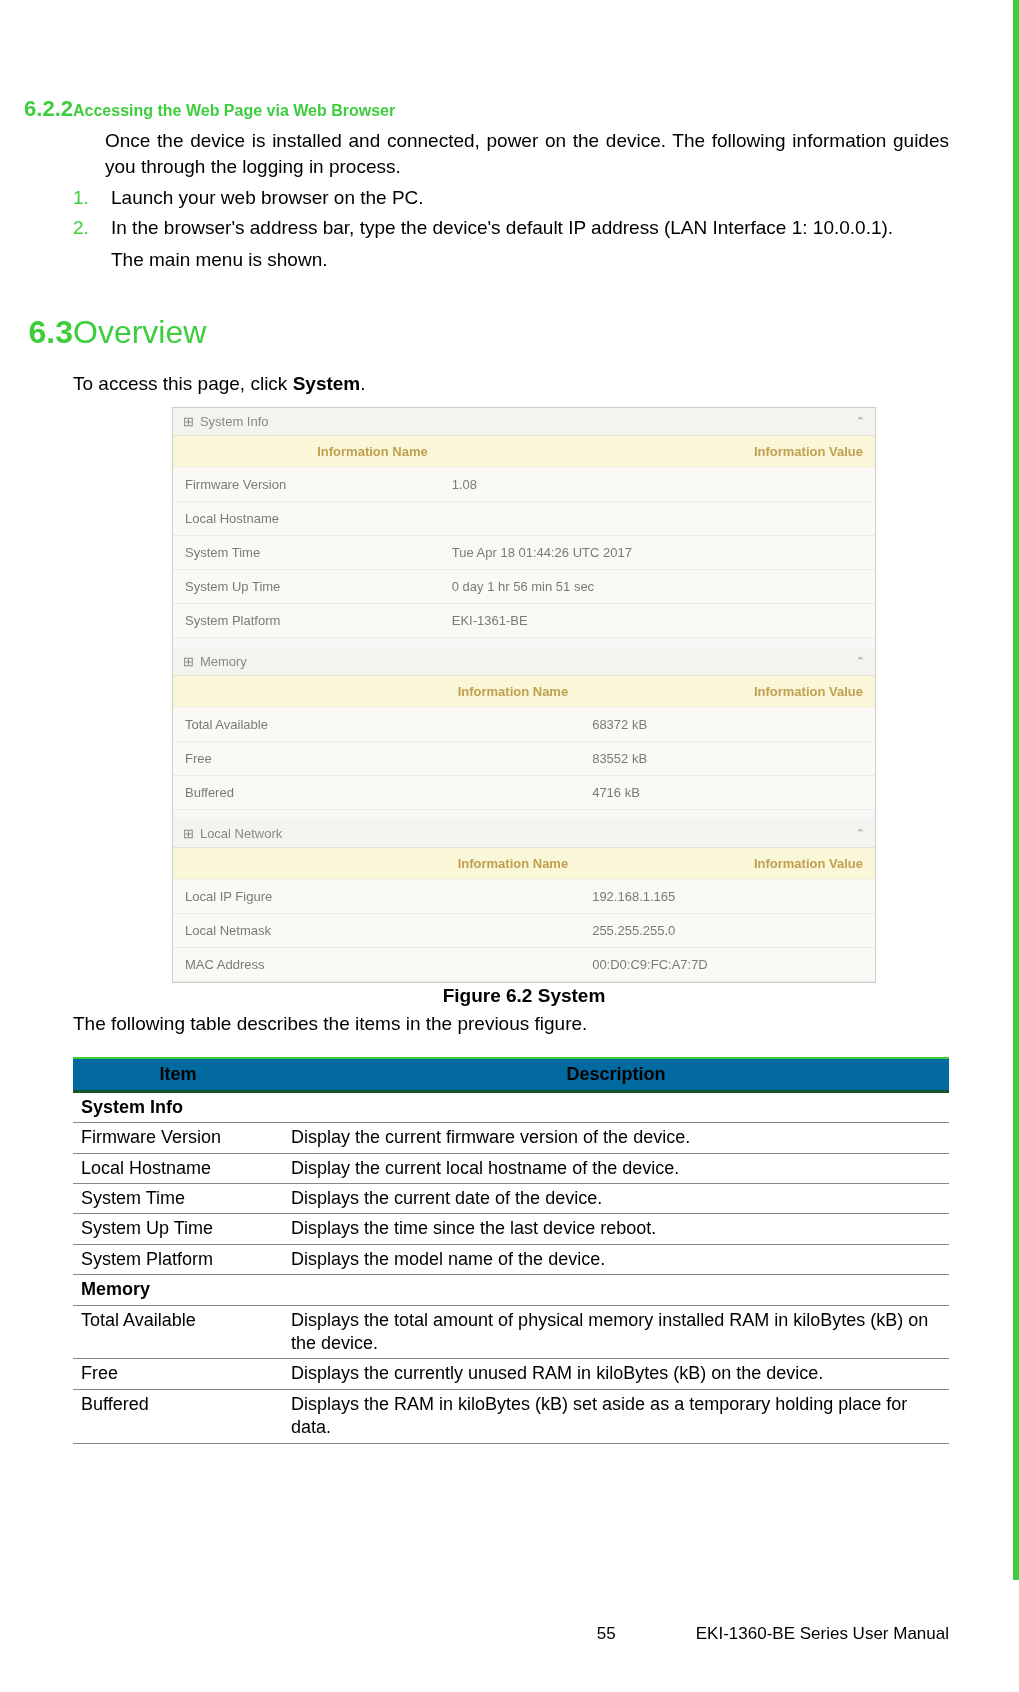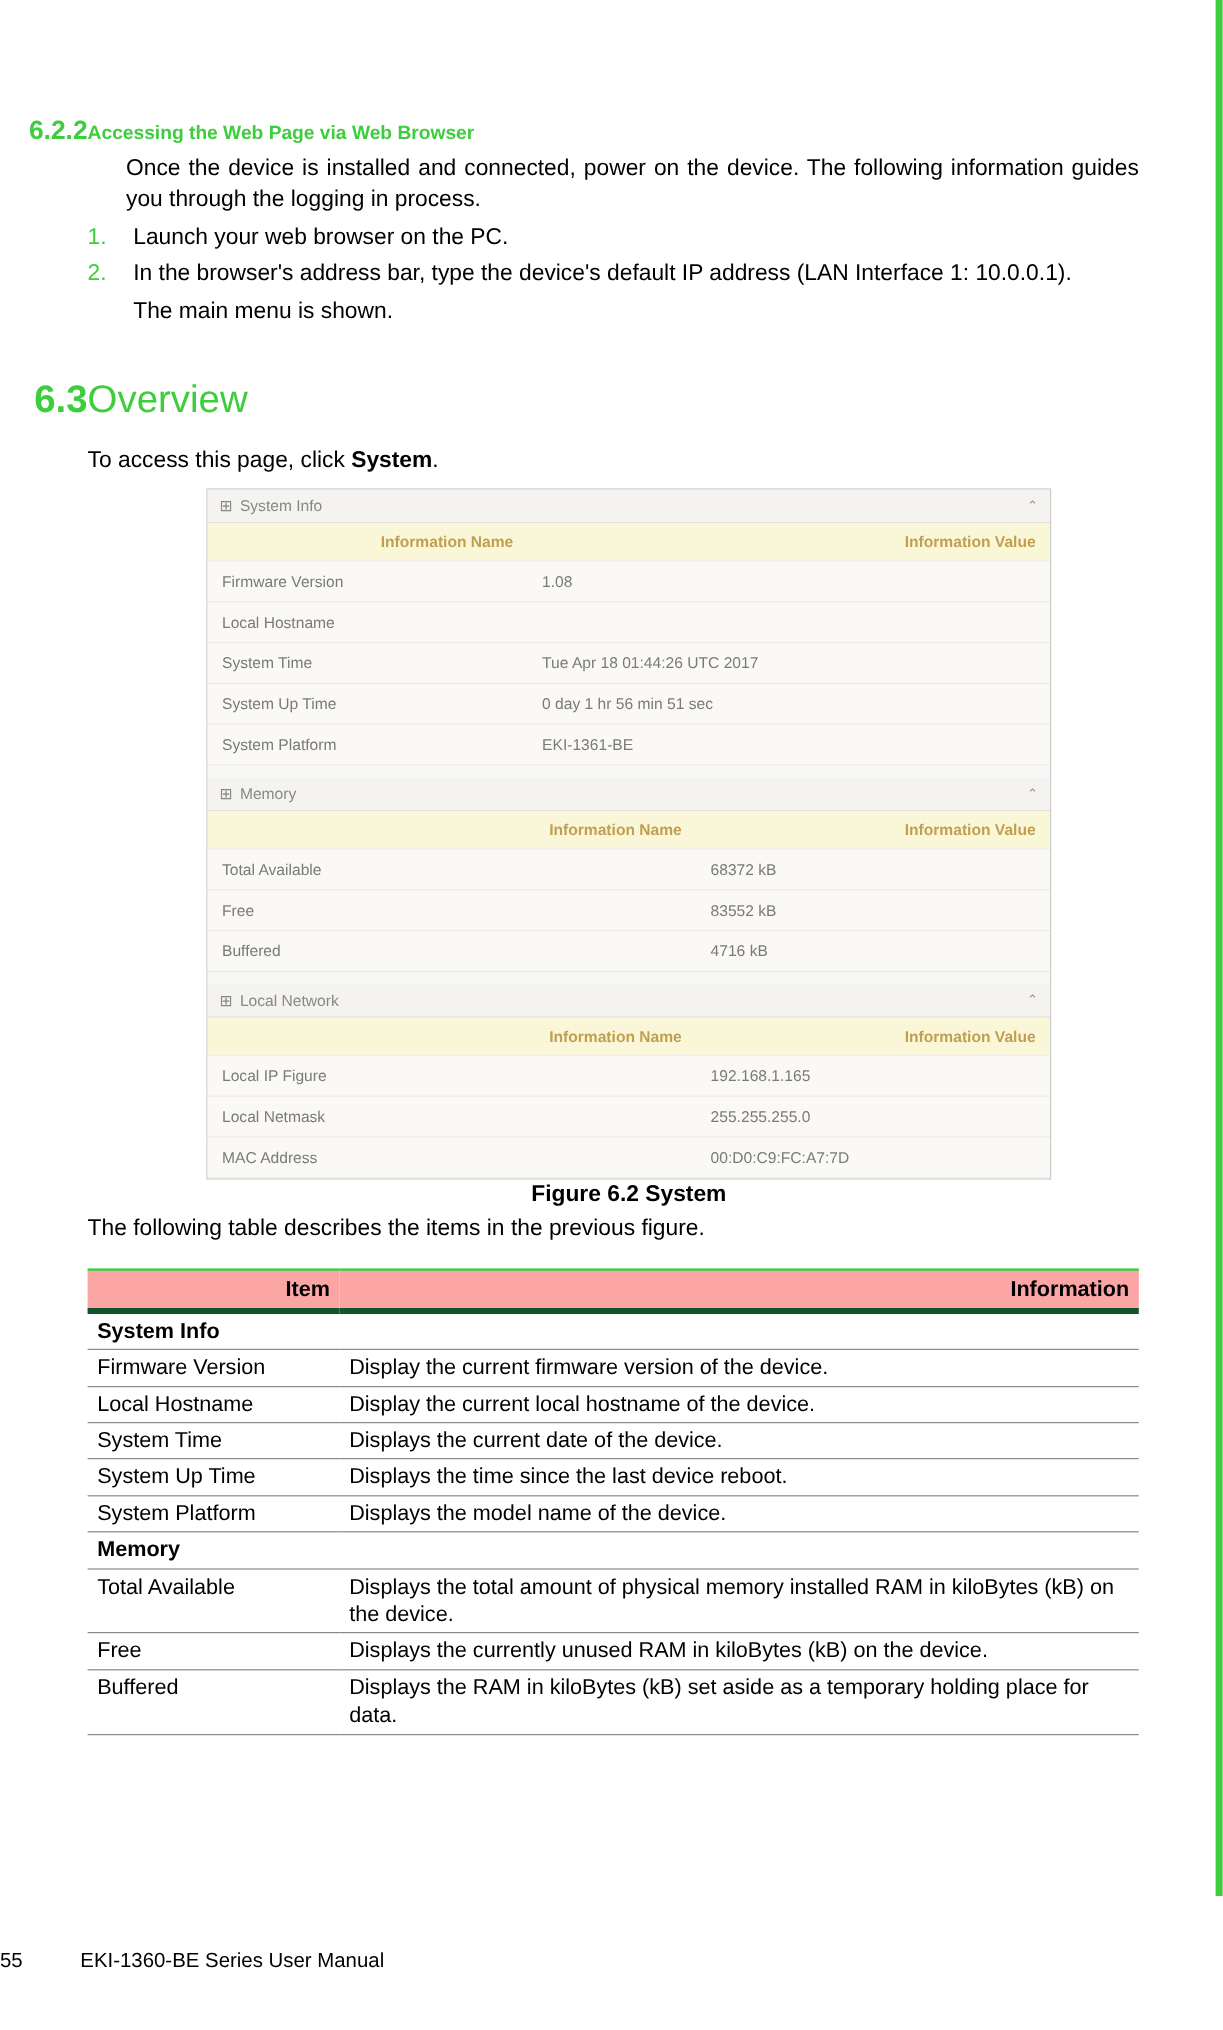--- a/index.html
+++ b/index.html
@@ -151,47 +151,47 @@
     }
 
     
     .desc-table {
       margin-left: 73px;
       width: 876px;
       border-collapse: collapse;
       font-size: 18px;
     }
     .desc-table thead th {
-      background: #fca5a5;
+      background: #0369a1;
       color: #000;
       font-weight: bold;
-      text-align: right;
+      text-align: center;
       padding: 5px 8px;
       border-top: 2px solid #3dcd3d;
-      border-bottom: 5px solid #14532d;
+      border-bottom: 3px solid #14532d;
     }
     .desc-table thead th:first-child { width: 210px; }
     .desc-table td {
       padding: 3px 8px;
       border-bottom: 1px solid #888;
       vertical-align: top;
       line-height: 1.3;
     }
     .desc-table .section-row td {
       font-weight: bold;
     }
 
     .footer {
       position: absolute;
       bottom: 48px;
       left: 0;
       right: 70px;
       display: flex;
-      justify-content: flex-start;
-      gap: 48px;
+      justify-content: flex-end;
+      gap: 80px;
       font-size: 17px;
     }
     .footer .page-num { }
   </style>
 </head>
 <body>
 
 <div class="page-border"></div>
 
 <div class="content">
@@ -335,21 +335,21 @@
     </div>
     <div class="figure-caption">Figure 6.2 System</div>
   </div>
 
   <div class="pre-table-text">The following table describes the items in the previous figure.</div>
 
   <table class="desc-table">
     <thead>
       <tr>
         <th>Item</th>
-        <th>Information</th>
+        <th>Description</th>
       </tr>
     </thead>
     <tbody id="desc-tbody">
         <tr class="section-row">
           <td colspan="2">System Info</td>
         </tr>
         <tr>
           <td>Firmware Version</td>
           <td>Display the current firmware version of the device.</td>
         </tr>

